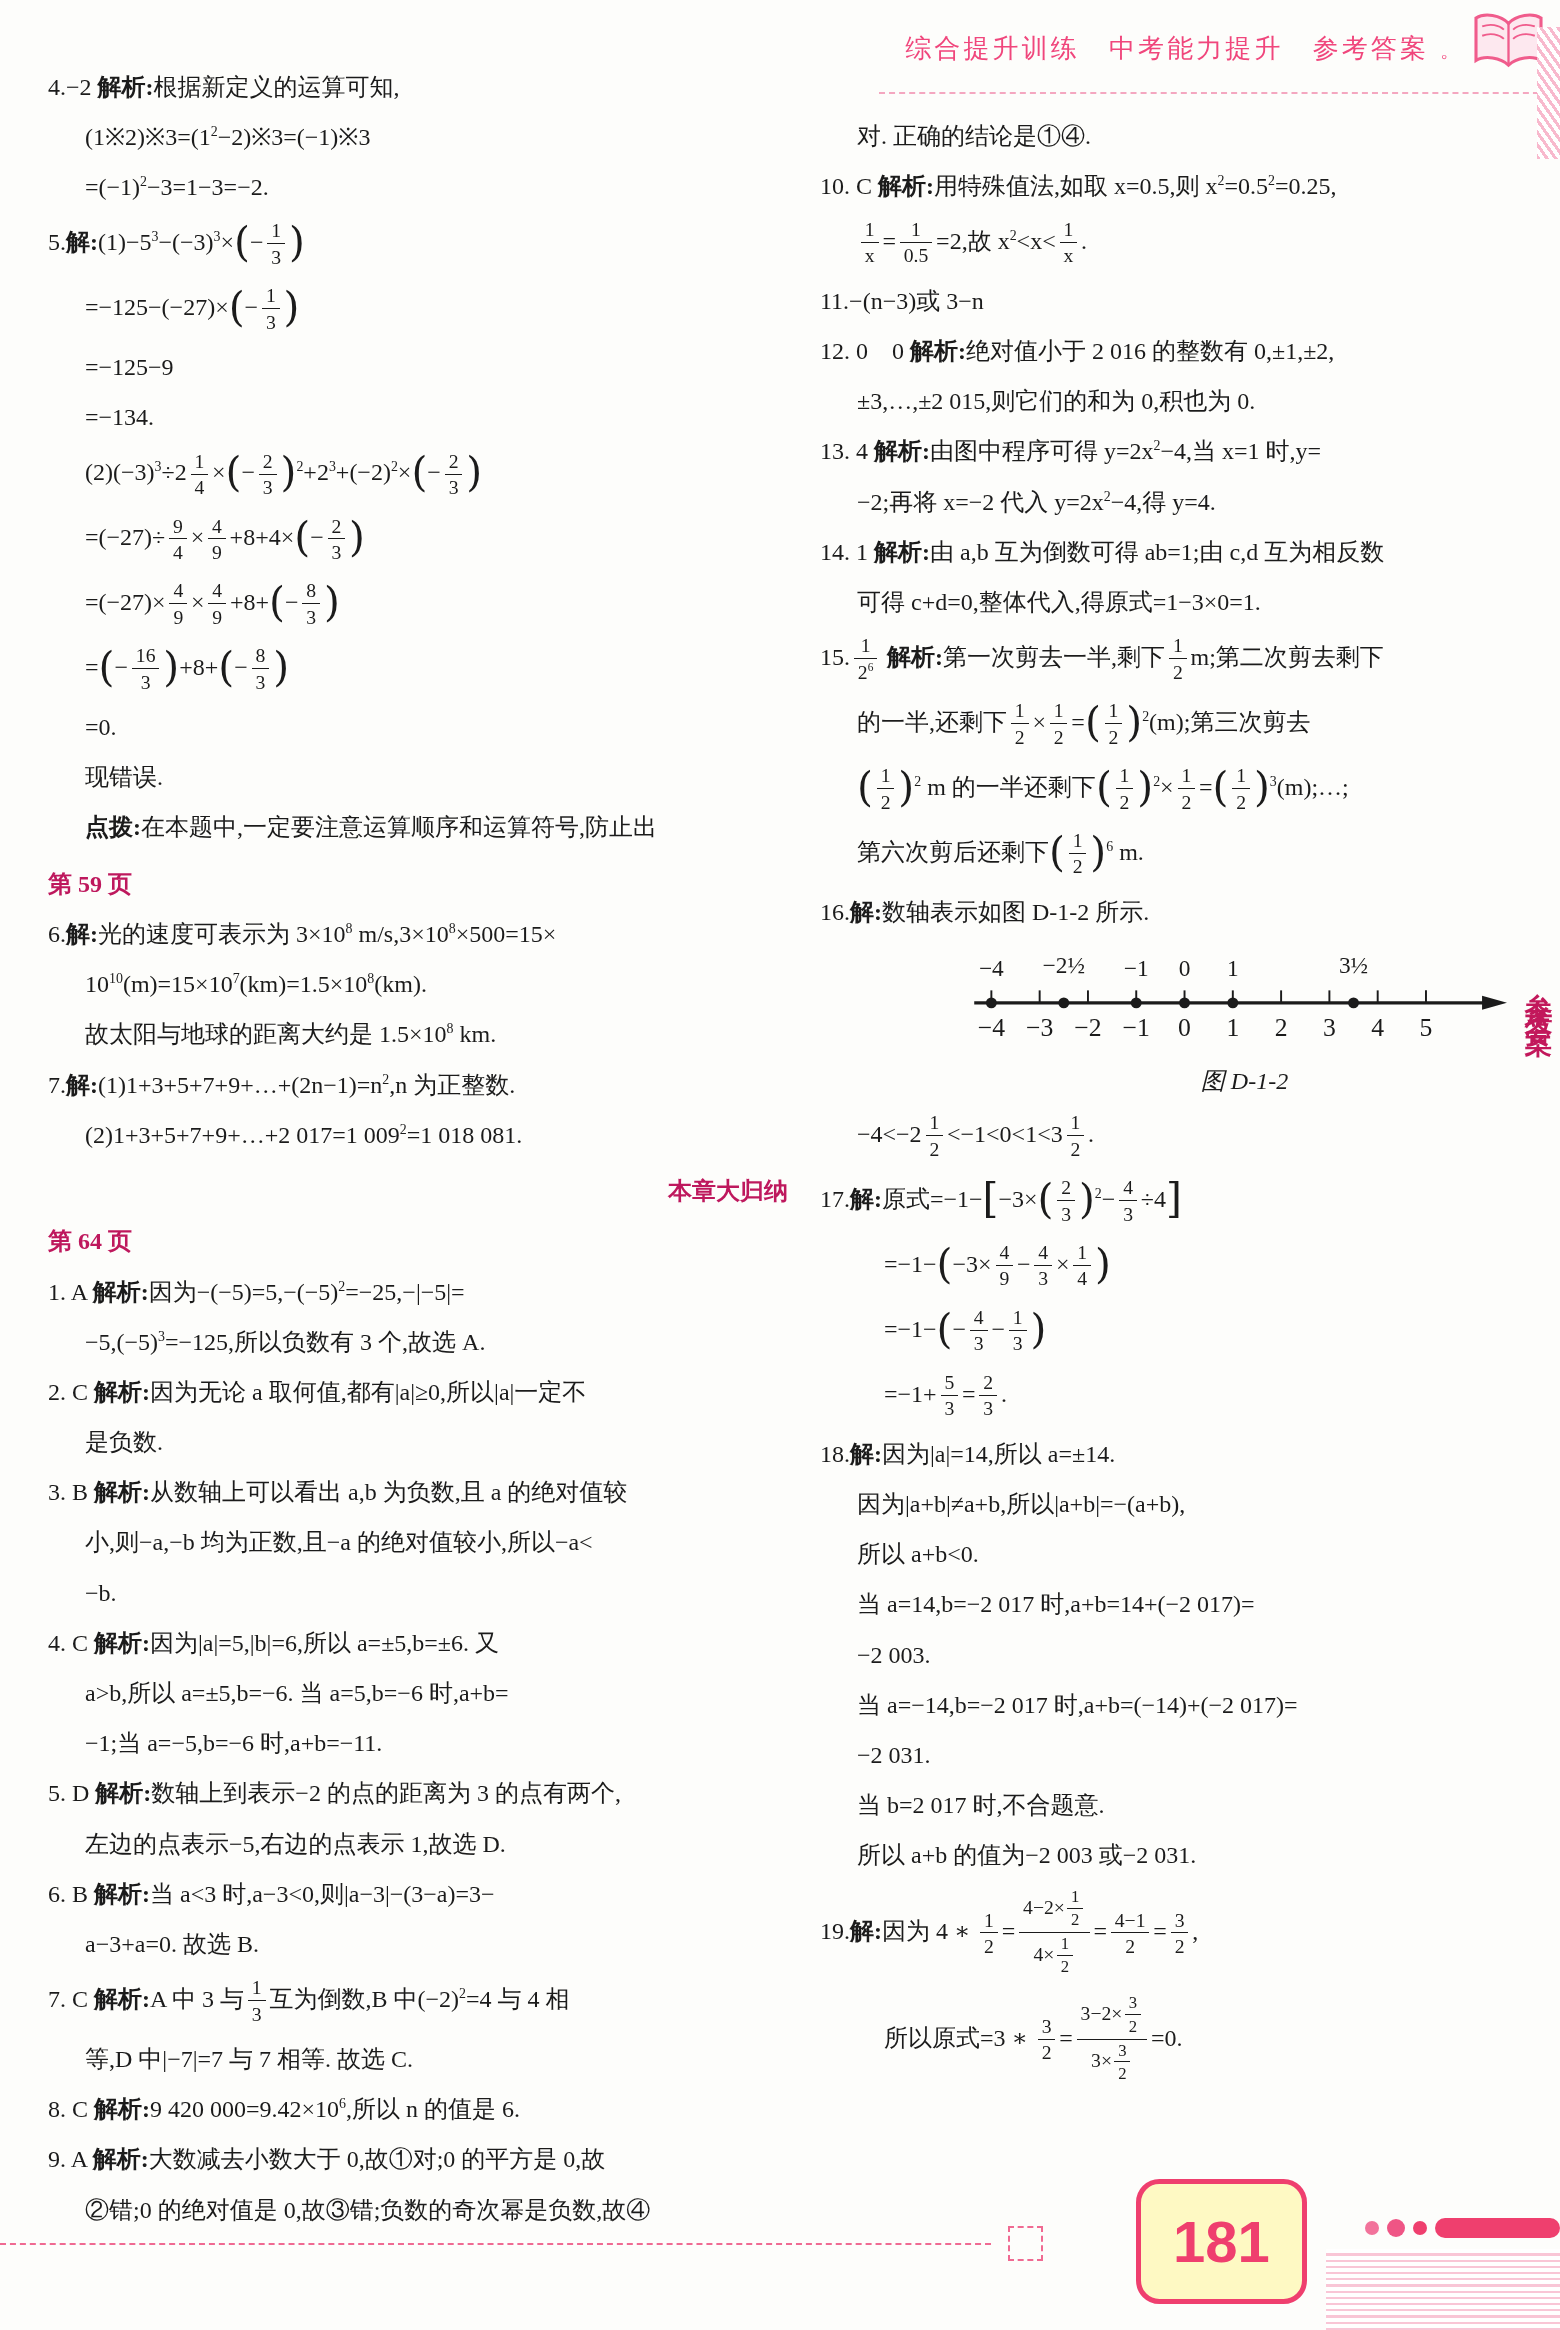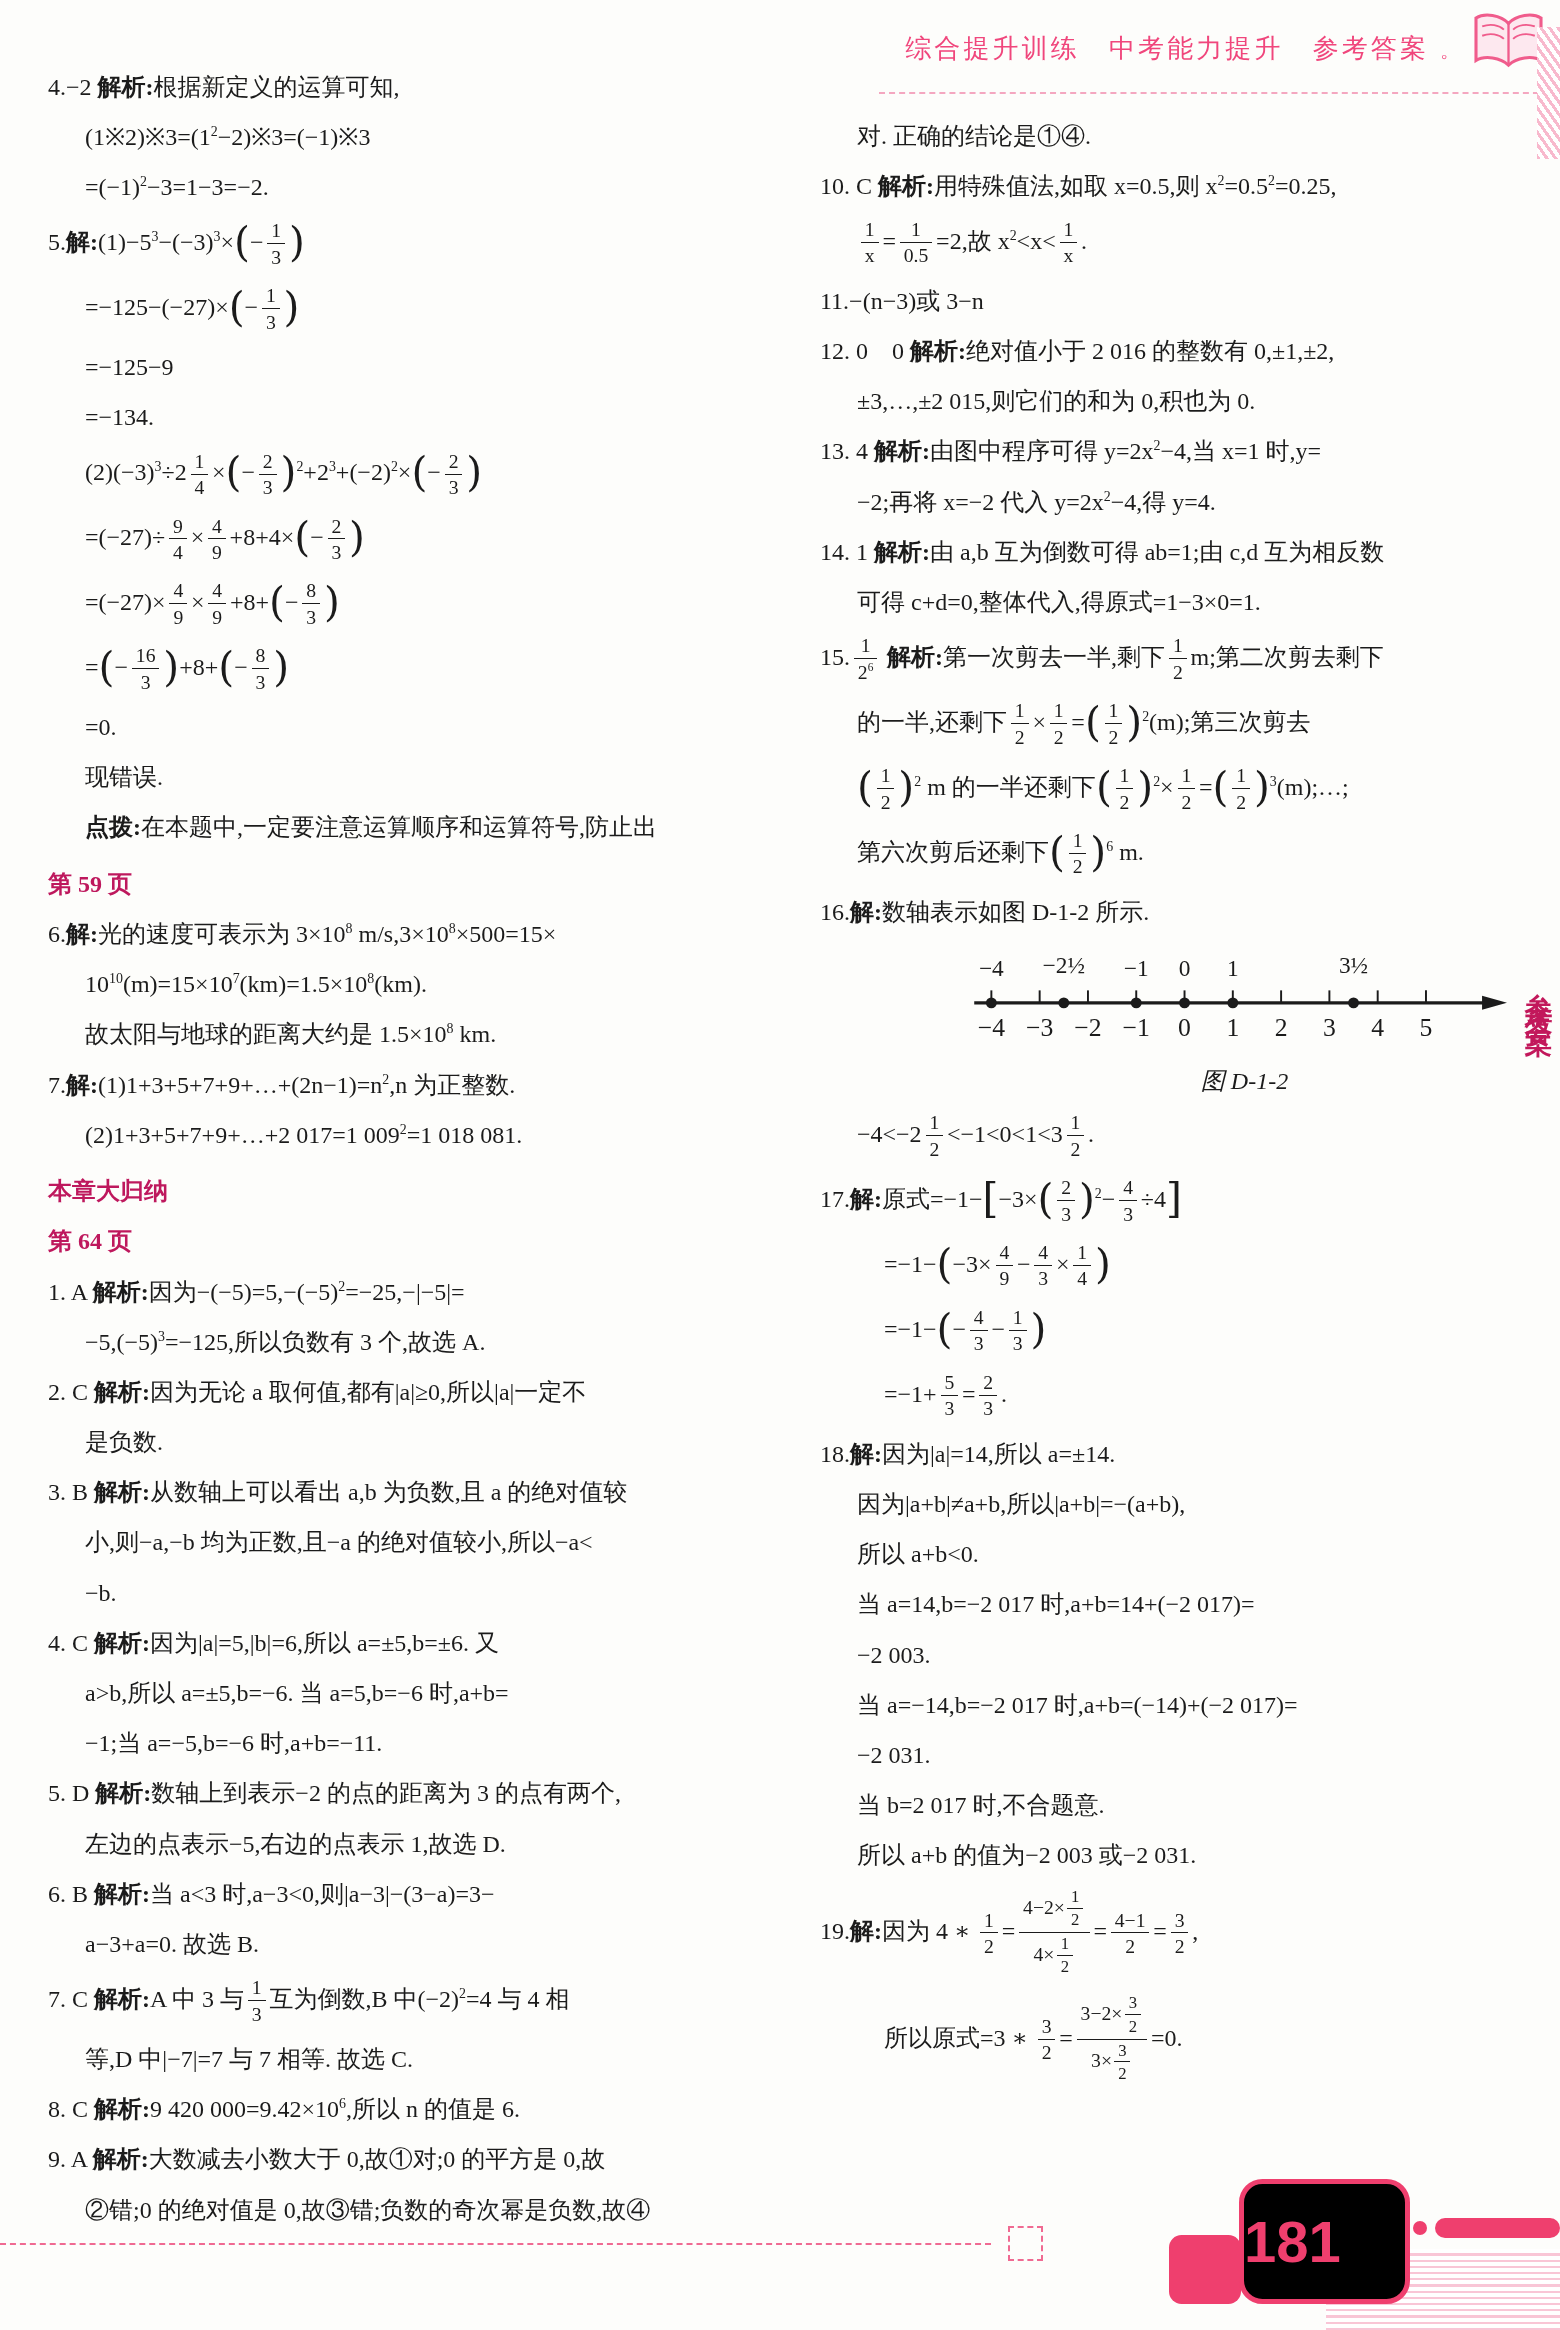--- a/index.html
+++ b/index.html
@@ -17,21 +17,21 @@
   .hline{position:absolute;top:92px;left:879px;width:670px;border-top:2.3px dashed #f4a7c0;}
   .corner-stripes{position:absolute;top:26.5px;right:0;width:23.4px;height:132px;
     background:repeating-linear-gradient(55deg,#f8b9cd 0 3.1px,#ffffff 3.1px 7px);}
   
   .colL{position:absolute;left:48px;top:62px;width:740px;}
   .colR{position:absolute;left:820px;top:111px;width:740px;}
   .ln{font-size:24px;line-height:33px;padding:8.6px 0;white-space:nowrap;}
   .i1{padding-left:37px;}
   .i2{padding-left:64px;}
   .red{color:#be185d;font-weight:700;}
-  .center{text-align:left;}
+  .center{text-align:right;}
   .gapT{margin-top:6.2px;}
   b{font-weight:700;}
   sup{font-size:58%;line-height:0;}
   
   .fr{display:inline-block;vertical-align:middle;text-align:center;
       margin:0 3.9px;line-height:1.05;font-size:0.82em;position:relative;top:-1.6px;}
   .fr .n{display:block;border-bottom:1.9px solid #1b1b1b;padding:0.8px 3.9px 2.3px;}
   .fr .d{display:block;padding:2.3px 3.9px 0;}
   .fr .fr{font-size:0.85em;margin:0 2.3px;}
   .bp{font-family:"DejaVu Serif",serif;font-size:1.7em;vertical-align:middle;
@@ -42,22 +42,22 @@
   
   .sidetab{position:absolute;right:0;top:840px;width:44px;height:306px;
     background:repeating-linear-gradient(45deg,#fbc4d5 0 3.1px,#f6७ 0),repeating-linear-gradient(45deg,#fbc4d5 0 3.1px,#f58aa9 3.1px 6.2px);
     border-radius:11px 0 0 11px;display:flex;align-items:center;justify-content:center;}
   .sidetab span{writing-mode:vertical-rl;color:#c2185b;font-weight:700;
     font-size:28px;letter-spacing:11px;font-family:"Liberation Serif",serif;}
   
   .fdash{position:absolute;left:0;top:2243px;width:991px;border-top:2.3px dashed #f06a92;}
   .fsquare{position:absolute;left:1008px;top:2226px;width:31px;height:31px;border:2.3px dashed #f06a92;}
   .fbadge-shadow{position:absolute;left:1169px;top:2235px;width:72px;height:69px;background:#ef3f6e;border-radius:12.5px;}
-  .fbadge{position:absolute;left:1239px;top:2179px;width:161px;height:115px;background:#000000;
-    border:5.5px solid #ef3f6e;border-radius:23.4px;display:flex;align-items:center;justify-content:flex-start;z-index:3;}
+  .fbadge{position:absolute;left:1136px;top:2179px;width:161px;height:115px;background:#fef9c3;
+    border:5.5px solid #ef3f6e;border-radius:23.4px;display:flex;align-items:center;justify-content:center;z-index:3;}
   .fbadge span{color:#ef3f6e;font-weight:700;font-size:58px;font-family:"Liberation Sans",sans-serif;}
   .fdots{position:absolute;left:1365px;top:2218px;display:flex;align-items:center;z-index:2;}
   .fdots .d1{width:14px;height:14px;border-radius:50%;background:#f2739b;margin-right:7.8px;}
   .fdots .d2{width:18.7px;height:18.7px;border-radius:50%;background:#ef5585;margin-right:7.8px;}
   .fdots .d3{width:14px;height:14px;border-radius:50%;background:#ef3f6e;margin-right:7.8px;}
   .fdots .bar{width:125px;height:20px;border-radius:10px;background:#ef3f6e;}
   .fstripes{position:absolute;right:0;top:2249px;width:234px;height:81px;
     background:repeating-linear-gradient(0deg,#f9c6d6 0 2.3px,#fff 2.3px 6.2px);z-index:1;}
   svg text{font-family:"Liberation Serif","DejaVu Serif",serif;}
 </style>

